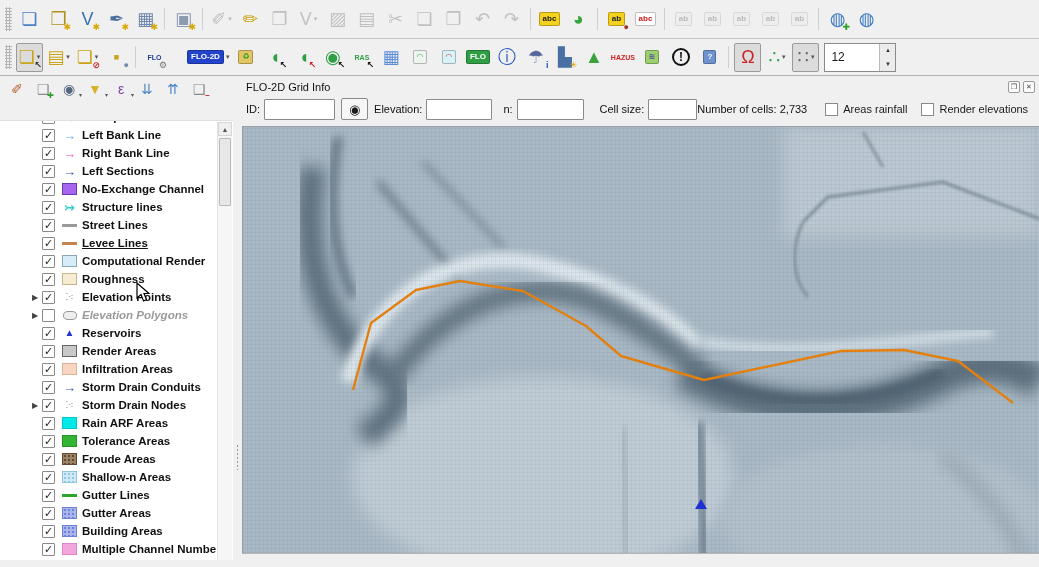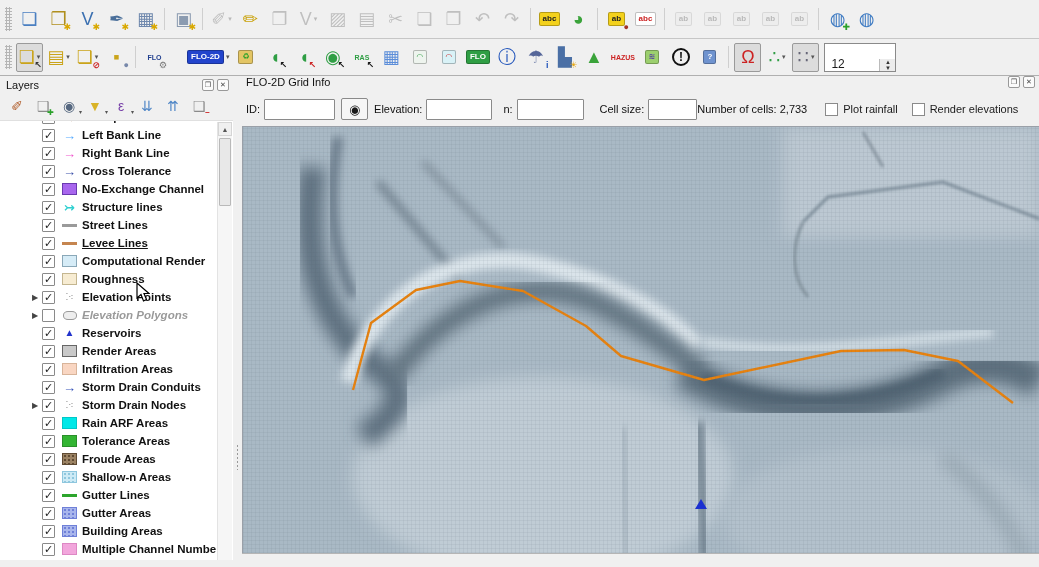--- a/index.html
+++ b/index.html
@@ -18,21 +18,21 @@
   .tb-btn { position:relative; min-width:27px; height:29px; display:flex; align-items:center; justify-content:center;
     border:1px solid transparent; border-radius:2px; margin:0 1px; }
   .tb-btn.pressed { background:#dcdcdc; border-color:#9a9a9a; }
   .tb-btn.disabled { opacity:.35; }
   .tb-glyph { font-size:18px; line-height:1; }
   .tb-glyph.small { font-size:7px; font-weight:bold; letter-spacing:0; }
   .tb-chip { padding:2px 3px; border-radius:2px; font-size:8px; font-weight:bold; line-height:1; border:1px solid rgba(0,0,0,.25); }
   .tb-badge { position:absolute; right:0px; bottom:1px; font-size:9px; font-weight:bold; line-height:1; }
   .tb-dd { font-size:7px; color:#555; margin-left:2px; }
   .tb-circle { width:18px; height:18px; border:2.5px solid #111; border-radius:50%; display:flex; align-items:center; justify-content:center; font-weight:bold; font-size:12px; }
-  .spinbox { display:flex; width:72px; height:29px; border:1px solid #8a8a8a; background:#fff; margin-left:4px;align-items:flex-end; }
+  .spinbox { display:flex; width:72px; height:29px; border:1px solid #8a8a8a; background:#fff; margin-left:4px; }
   .spin-val { flex:1; display:flex; align-items:center; padding-left:6px; font-size:12px; }
   .spin-arrows { width:16px; display:flex; flex-direction:column; border-left:1px solid #bbb; }
   .spin-arrows div { flex:1; display:flex; align-items:center; justify-content:center; font-size:6px; color:#333; background:#ececec; }
 
   
   .main { display:flex; height:484px; }
   .layers-panel { width:233px; background:#f0f0f0; position:relative; }
   .splitter { width:9px; background:#f0f0f0; position:relative; }
   .splitter .grip { position:absolute; left:3px; top:368px; width:3px; height:26px;
      background-image:radial-gradient(circle,#9a9a9a 0.8px,transparent 1px); background-size:3px 4px; }
@@ -67,21 +67,21 @@
   .layer-label { font-weight:bold; font-size:11.5px; color:#111; }
   .layer-label.underline { text-decoration:underline; }
   .layer-row.muted .layer-label { color:#9a9a9a; font-style:italic; font-weight:bold; }
 
   
   .tree-scroll { position:absolute; top:1px; right:1px; width:15px; bottom:0; background:#f6f6f6; border-left:1px solid #e3e3e3; }
   .ts-up { height:14px; display:flex; align-items:center; justify-content:center; font-size:7px; color:#555; background:#f0f0f0; border:1px solid #d5d5d5; }
   .ts-thumb { position:absolute; top:16px; left:1px; right:1px; height:68px; background:#e8e8e8; border:1px solid #b9b9b9; border-radius:1px; }
 
   
-  .gridinfo-header { height:17px; display:flex; align-items:flex-start; padding:0 4px 0 4px; }
+  .gridinfo-header { height:17px; display:flex; align-items:flex-end; padding:0 4px 0 4px; }
   .gridinfo-controls { height:33px; display:flex; align-items:center; padding-left:4px; background:#f0f0f0; }
   .gi-label { margin-right:4px; color:#111; }
   .gi-input { height:21px; border:1px solid #8a8a8a; background:#fff; border-radius:1px; }
   .eye-btn { width:27px; height:22px; border:1px solid #8a8a8a; border-radius:2px; background:#f6f6f6;
      display:flex; align-items:center; justify-content:center; margin:0 6px 0 6px; font-size:13px; }
   .gi-check { display:flex; align-items:center; margin-left:14px; }
   .gi-check .box { width:13px; height:13px; border:1px solid #8a8a8a; background:#fff; margin-right:5px; }
 
   
   .map-wrap { position:relative; width:797px; height:431px; border-top:1px solid #9aa0a8; border-left:1px solid #9aa0a8; background:#a9b9c5; overflow:hidden; }
@@ -303,26 +303,20 @@
         <div class="spin-arrows">
           <div>▲</div>
           <div>▼</div>
         </div>
       </div>
     </div>
 
   <div class="main">
 
     <div class="layers-panel">
-      <div class="panel-header">
-        <span>Layers</span>
-        <span class="spacer"></span>
-        <span class="win-btn">❐</span>
-        <span class="win-btn">✕</span>
-      </div>
       <div class="layers-toolbar" id="layersToolbar">
           <div class="lt-btn">
             <span class="lt-glyph" style="color: rgb(176, 92, 42);">✐</span>
           </div>
           <div class="lt-btn">
             <span class="lt-glyph" style="color: rgb(138, 138, 138);">❑</span>
             <span class="lt-badge" style="color: rgb(42, 161, 42);">✚</span>
           </div>
           <div class="lt-btn">
             <span class="lt-glyph" style="color: rgb(85, 103, 127);">◉</span>
@@ -372,21 +366,21 @@
                 <span class="arrow" style="color: rgb(240, 85, 204);">→</span>
               </span>
               <span class="layer-label">Right Bank Line</span>
             </div>
             <div class="layer-row">
               <span class="expand-slot"></span>
               <span class="cb">✓</span>
               <span class="sym">
                 <span class="arrow" style="color: rgb(58, 79, 168);">→</span>
               </span>
-              <span class="layer-label">Cross Tolerance</span>
+              <span class="layer-label">Left Sections</span>
             </div>
             <div class="layer-row">
               <span class="expand-slot"></span>
               <span class="cb">✓</span>
               <span class="sym">
                 <span class="fillbox" style="background: rgb(168, 102, 238); border-color: rgb(106, 58, 176);"></span>
               </span>
               <span class="layer-label">No-Exchange Channel</span>
             </div>
             <div class="layer-row">
@@ -576,21 +570,21 @@
           </span>
         <span class="gi-label">Elevation:</span>
         <input class="gi-input" style="width: 66px;" value="">
         <span class="gi-label" style="margin-left:11px">n:</span>
         <input class="gi-input" style="width: 67px;" value="">
         <span class="gi-label" style="margin-left:16px">Cell size:</span>
         <input class="gi-input" style="width: 49px;" value="">
         <span class="gi-label" style="margin-left:0">Number of cells: 2,733</span>
         <span class="gi-check">
           <span class="box"></span>
-          <span>Plot rainfall</span>
+          <span>Areas rainfall</span>
         </span>
         <span class="gi-check">
           <span class="box"></span>
           <span>Render elevations</span>
         </span>
       </div>
 
       <div class="map-wrap">
         <svg width="797" height="431" viewBox="0 0 797 431">
           <defs>

